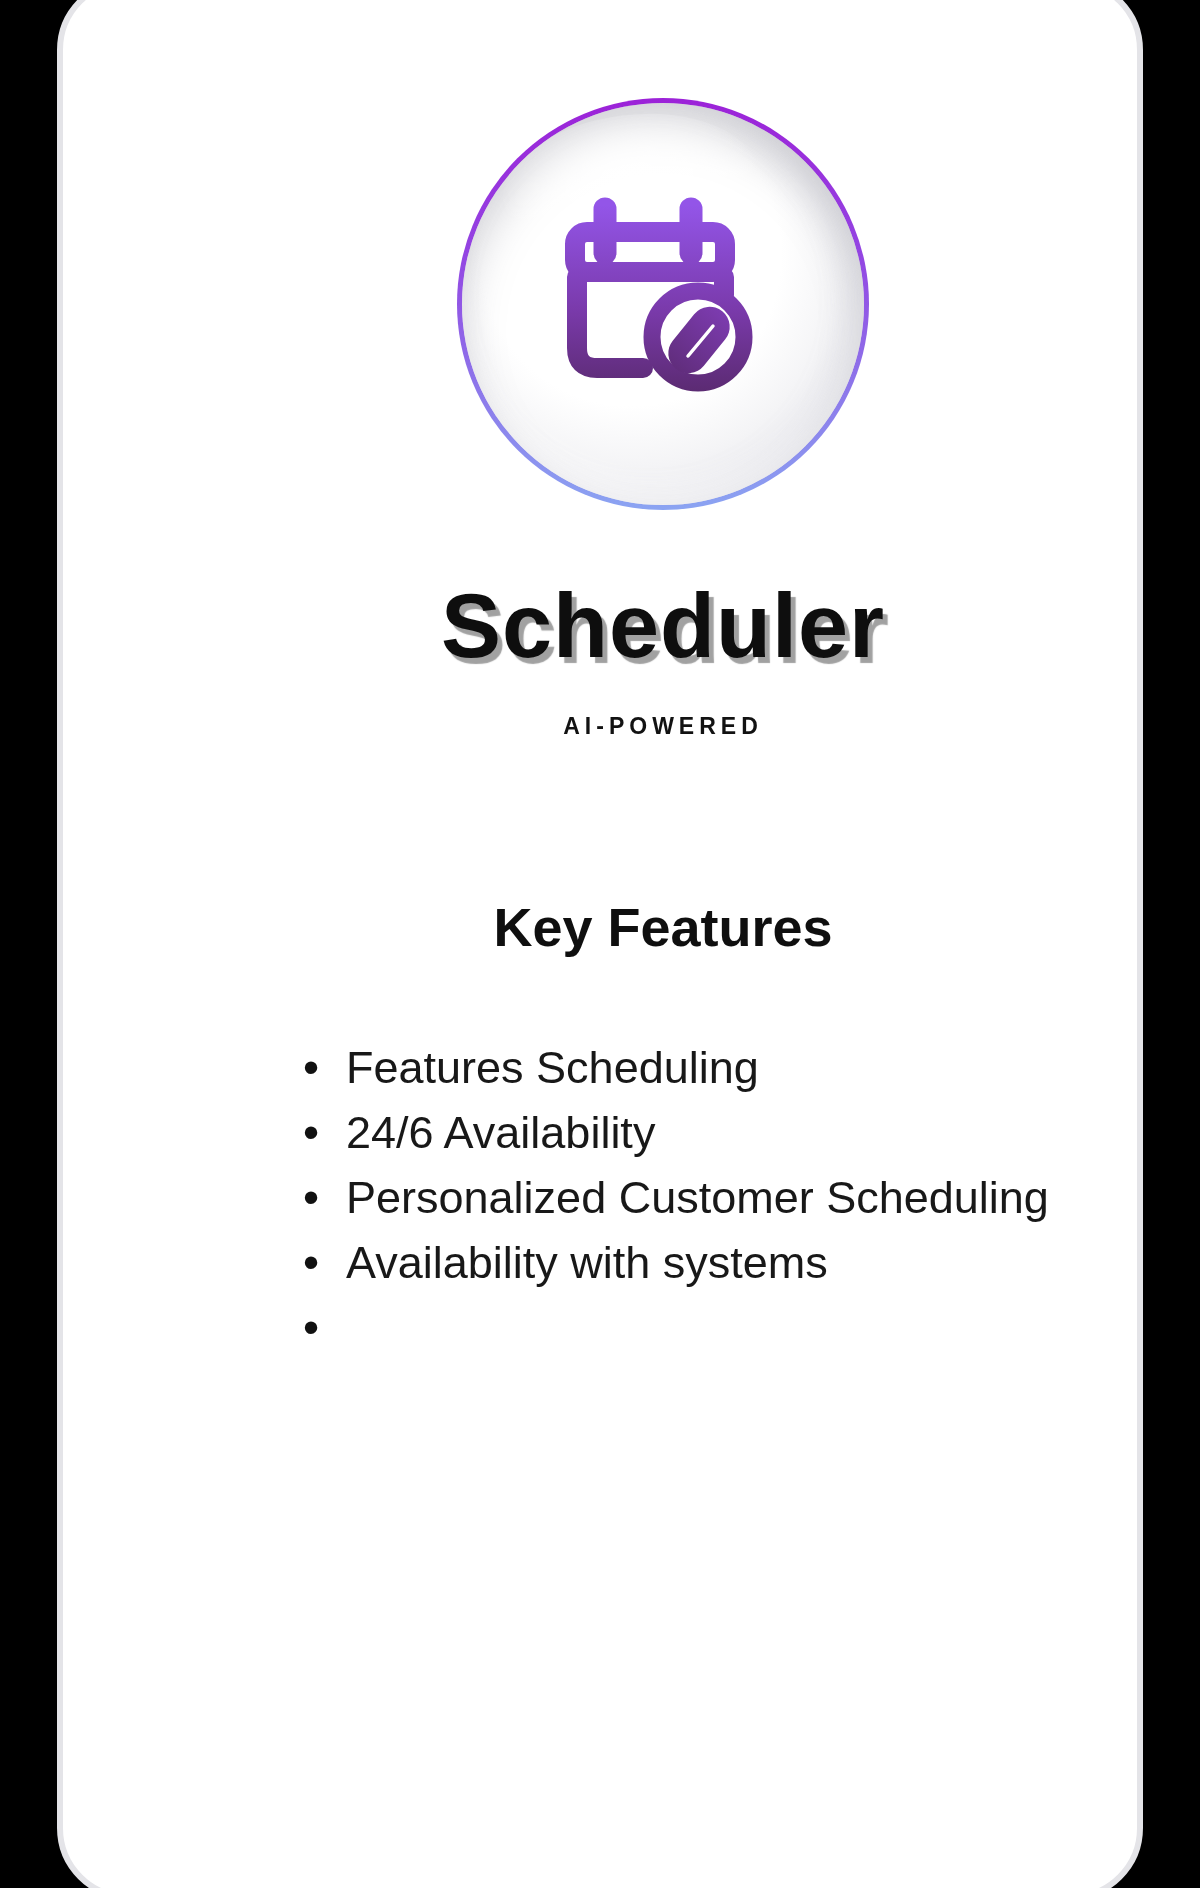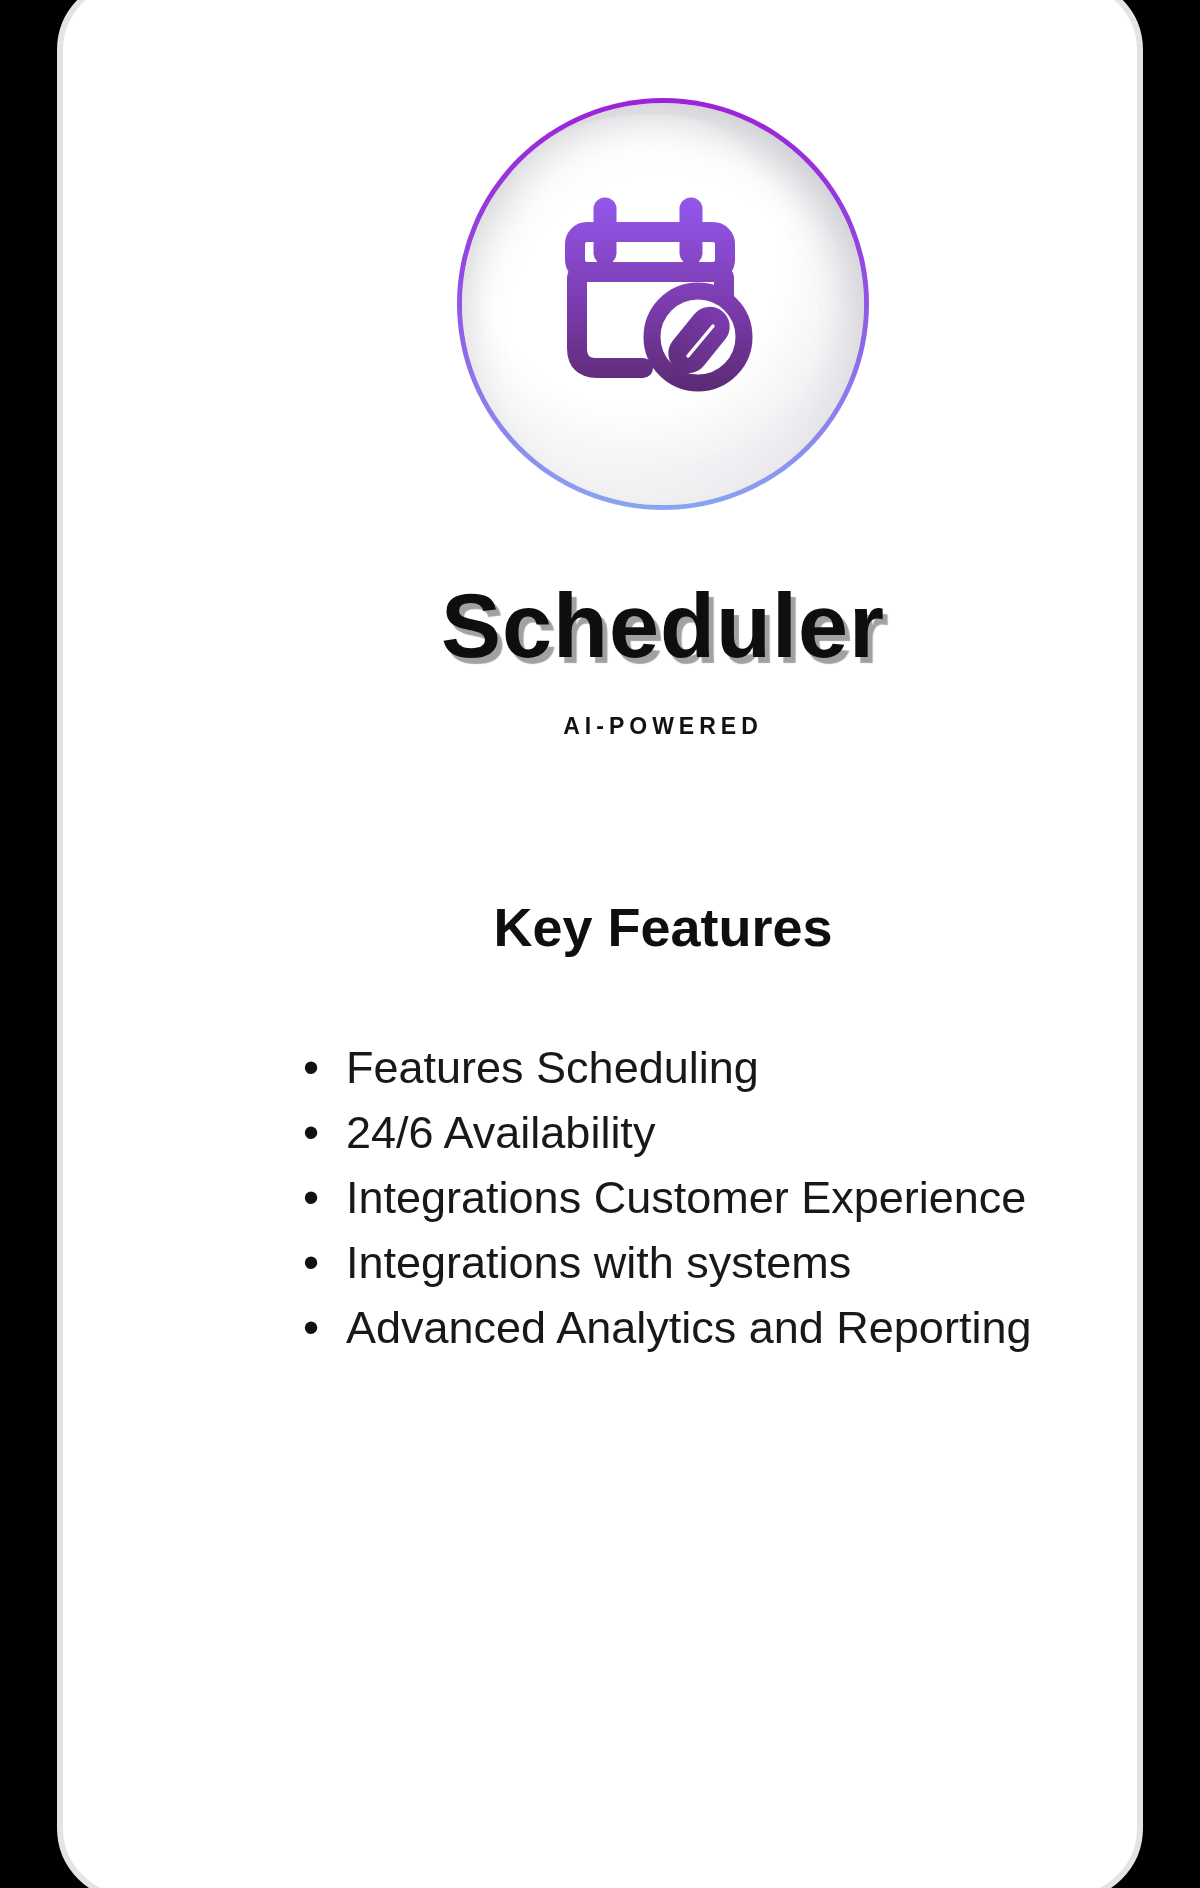--- a/index.html
+++ b/index.html
@@ -161,26 +161,25 @@
       <li>
         <span class="dot">•</span>
         <span class="li-text">Features Scheduling</span>
       </li>
       <li>
         <span class="dot">•</span>
         <span class="li-text">24/6 Availability</span>
       </li>
       <li>
         <span class="dot">•</span>
-        <span class="li-text">Integrations Customer Experience</span>
+        <span class="li-text">Personalized Customer Scheduling</span>
       </li>
       <li>
         <span class="dot">•</span>
-        <span class="li-text">Integrations with systems</span>
+        <span class="li-text">Availability with systems</span>
       </li>
       <li>
         <span class="dot">•</span>
-        <span class="li-text">Advanced Analytics and Reporting</span>
       </li>
     </ul>
 
   </div>
 </div>
 
 </body></html>

